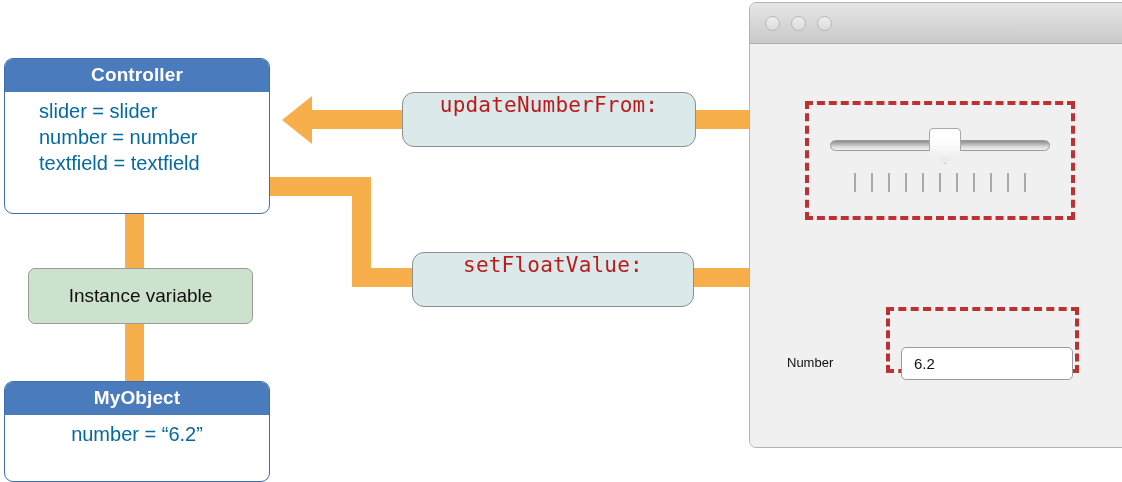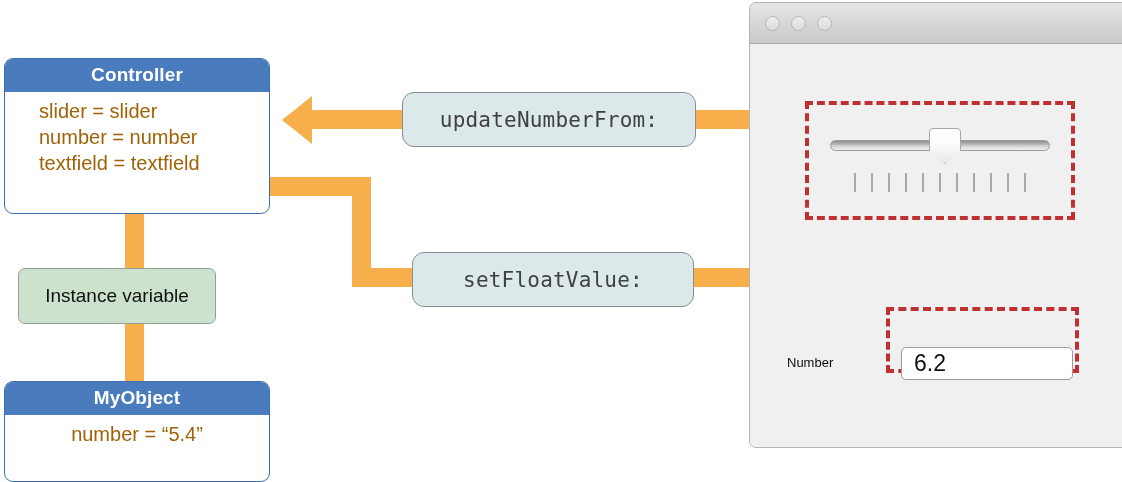--- a/index.html
+++ b/index.html
@@ -40,21 +40,21 @@
     font-size: 19px;
     text-align: center;
     padding: 5px 0 6px 0;
     letter-spacing: .1px;
   }
   .classbox .body {
     padding: 6px 0 8px 0;
   }
   .classbox .body .line {
     font-size: 20px;
-    color: #a16207;
+    color: #0369a1;
     line-height: 26px;
     padding-left: 34px;
   }
   .classbox .body .line.center {
     text-align: center;
     padding-left: 0;
   }
 
   
   .greenbox {
@@ -71,25 +71,24 @@
   }
 
   
   .pill {
     position: absolute;
     background: #DCE9EB;
     border: 1.4px solid #8A8F91;
     border-radius: 12px;
     box-sizing: border-box;
     display: flex;
-    align-items: center;
     justify-content: center;
     font-family: "DejaVu Sans Mono", "Liberation Mono", monospace;
     font-size: 21px;
-    color: #404040;
+    color: #b91c1c;
     letter-spacing: .2px;
   }
 
   
   .arrow {
     position: absolute;
   }
 
   
   .macwin {
@@ -171,21 +170,21 @@
   }
   .textfield {
     position: absolute;
     background: #FFFFFF;
     border: 1px solid #9B9B9B;
     border-radius: 5px;
     box-sizing: border-box;
     display: flex;
     align-items: center;
     padding-left: 12px;
-    font-size: 23px;
+    font-size: 15px;
     color: #111;
   }
 </style>
 </head>
 <body>
 
 <div id="stage">
 
   <div class="conn" style="left:125px; top:210px; width:19px; height:180px;"></div>
 
@@ -213,28 +212,28 @@
 
   <div class="classbox" style="left:4px; top:58px; width:266px; height:156px;">
     <div class="hdr">Controller</div>
     <div class="body">
       <div class="line">slider = slider</div>
       <div class="line">number = number</div>
       <div class="line">textfield = textfield</div>
     </div>
   </div>
 
-  <div class="greenbox" style="left:18px; top:268px; width:198px; height:56px;">
+  <div class="greenbox" style="left:28px; top:268px; width:225px; height:56px;">
     <span>Instance variable</span>
   </div>
 
   <div class="classbox" style="left:4px; top:381px; width:266px; height:101px;">
     <div class="hdr">MyObject</div>
     <div class="body">
-      <div class="line center">number = “5.4”</div>
+      <div class="line center">number = “6.2”</div>
     </div>
   </div>
 
   <div class="pill" style="left:402px; top:92px; width:294px; height:55px;">
     <span>updateNumberFrom:</span>
   </div>
 
   <div class="pill" style="left:412px; top:252px; width:282px; height:55px;">
     <span>setFloatValue:</span>
   </div>

